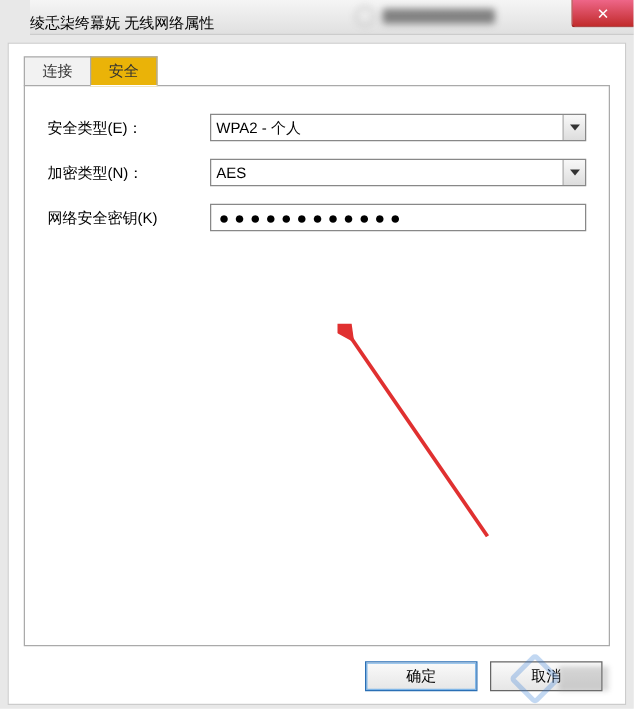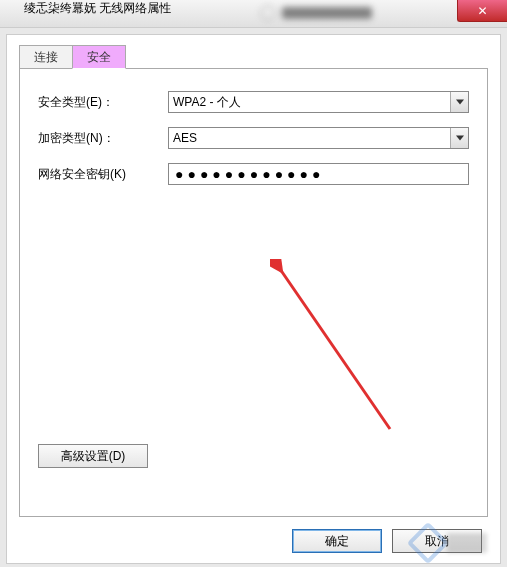--- a/index.html
+++ b/index.html
@@ -1,28 +1,28 @@
 <!DOCTYPE html>
 <html><head>
 <meta charset="utf-8">
 <style>
 * { box-sizing: border-box; margin: 0; padding: 0; font-family: "Microsoft YaHei", "SimSun", sans-serif; font-size: 12px; }
 body { background: #e8e8e8; width: 507px; height: 567px; position: relative; overflow: hidden; }
 
-.titlebar { height: 28px; background: linear-gradient(#f5f5f5, #e0e0e0); border-bottom: 1px solid #ccc; display: flex; align-items: flex-start; padding: 0 24px; position: relative; }
+.titlebar { height: 28px; background: linear-gradient(#f5f5f5, #e0e0e0); border-bottom: 1px solid #ccc; display: flex; align-items: flex-end; padding: 0 0; position: relative; margin-left: 24px; }
 .title-blur { position: absolute; left: 260px; top: 2px; width: 180px; height: 22px; display: flex; align-items: center; gap: 6px; filter: blur(3px); opacity: 0.7; }
 .blur-icon { width: 16px; height: 16px; border: 1px solid #888; border-radius: 50%; }
 .blur-text { width: 90px; height: 12px; background: #555; border-radius: 2px; }
 .close-btn { position: absolute; right: 0; top: 0; width: 50px; height: 22px; background: linear-gradient(#e68, #c12b2b); border: 1px solid #a02020; border-top:none; border-right:none; border-bottom-left-radius: 3px; color: #fff; display: flex; align-items: center; justify-content: center; font-size: 14px; cursor: pointer; }
 
 .window-body { background: #fff; margin: 6px; height: 530px; border: 1px solid #ccc; position: relative; }
 
 .tabstrip { position: absolute; left: 12px; top: 10px; display: flex; height: 24px; }
 .tab { padding: 3px 14px; border: 1px solid #aaa; background: #f2f2f2; color: #333; border-bottom: 1px solid #aaa; cursor: pointer; position: relative; text-align: center; }
-.tab.active { background: #f0abfc; border-bottom: 1px solid #fff; z-index: 2; }
+.tab.active { background: #eab308; border-bottom: 1px solid #fff; z-index: 2; }
 .tab + .tab { margin-left: -1px; }
 
 .tabpanel { position: absolute; left: 12px; right: 12px; top: 33px; bottom: 46px; border: 1px solid #aaa; background: #fff; padding: 22px 18px; }
 
 .form-row { display: flex; align-items: center; margin-bottom: 14px; }
 .form-label { width: 130px; color: #000000; }
 .select-wrap { flex: 1; position: relative; }
 select { width: 100%; height: 22px; border: 1px solid #888; background: #fff; padding: 2px 4px; font-size: 12px; appearance: none; }
 .select-arrow { position: absolute; right: 1px; top: 1px; width: 18px; height: 20px; background: linear-gradient(#f8f8f8,#ddd); border-left: 1px solid #aaa; display: flex; align-items: center; justify-content: center; pointer-events: none; }
 .select-arrow svg { width: 8px; height: 6px; }
@@ -102,21 +102,20 @@
 
     <svg class="arrow-annot" width="140" height="190">
       <defs>
           <marker id="ah" markerWidth="12" markerHeight="12" refX="2" refY="4" orient="auto">
             <path d="M8 0 L0 4 L8 8 Z" fill="#e03030"></path>
           </marker>
         </defs>
       <line x1="120" y1="170" x2="10" y2="10" stroke="#e03030" stroke-width="3" marker-end="url(#ah)"></line>
     </svg>
 
-    <button class="adv-btn"><span>高级设置(D)</span></button>
 
   </div>
 
   <div class="footer">
     <button class="ok"><span>确定</span></button>
     <button><span>取消</span></button>
   </div>
 
 </div>
 

